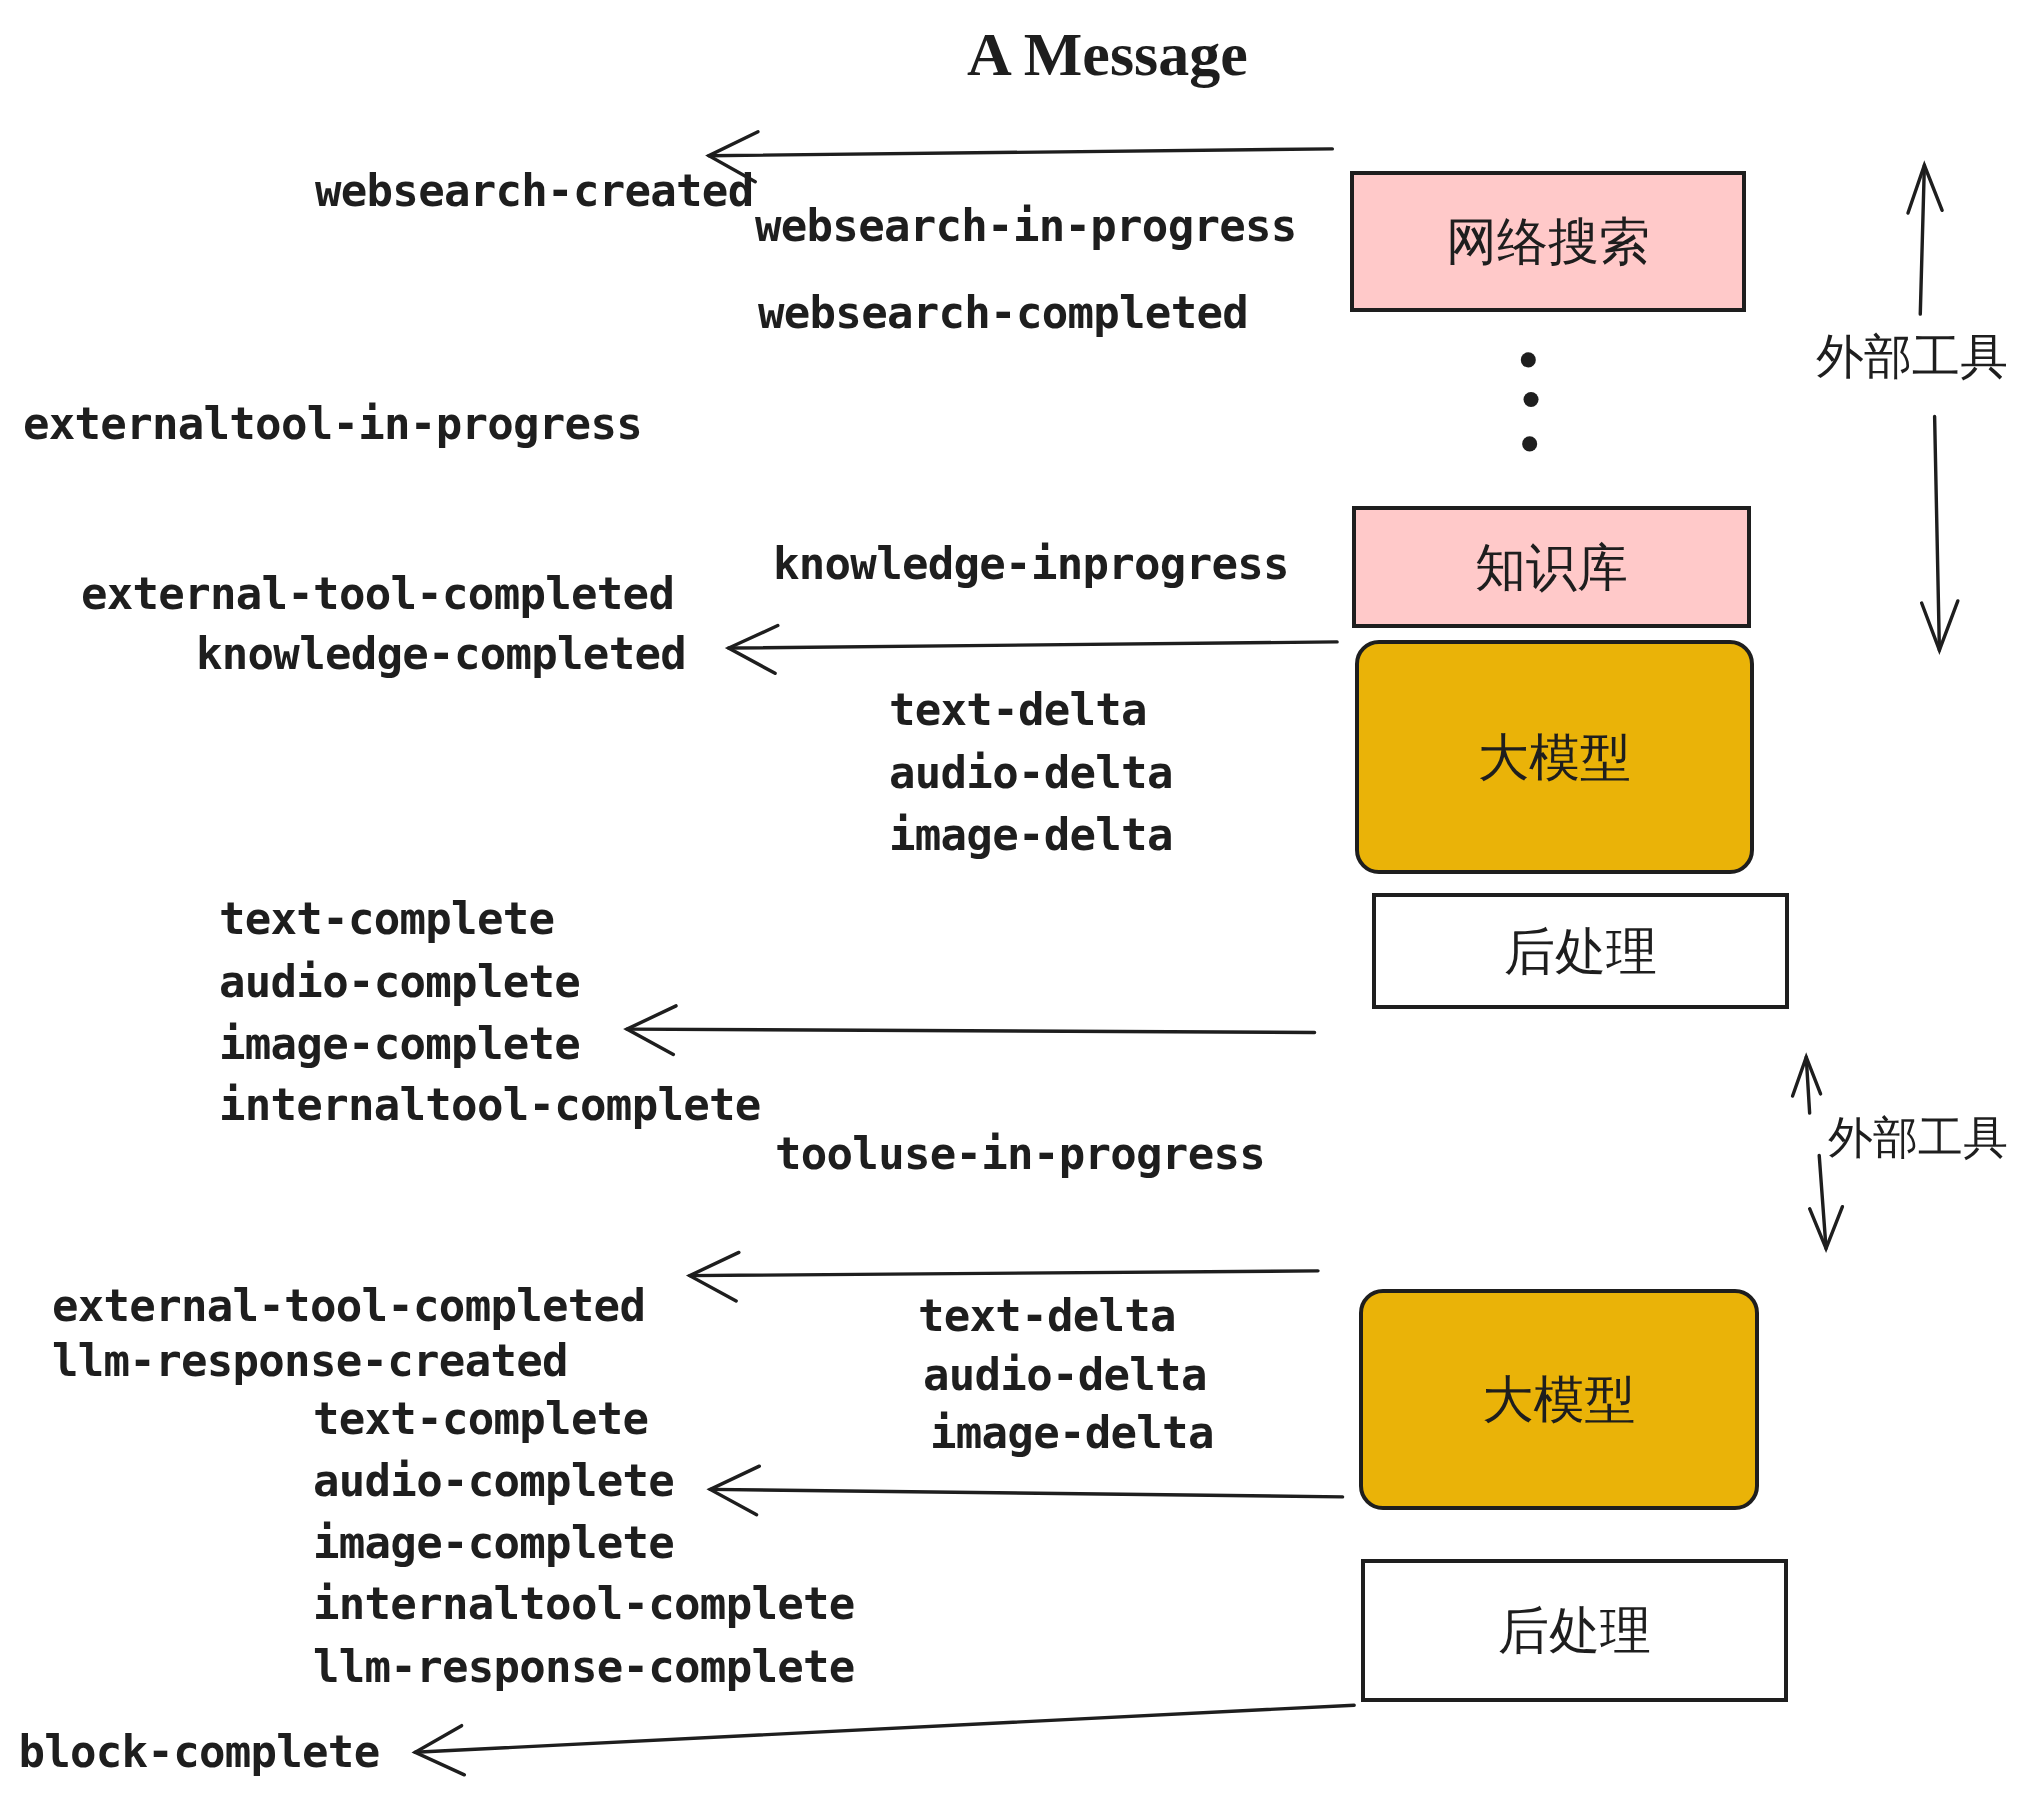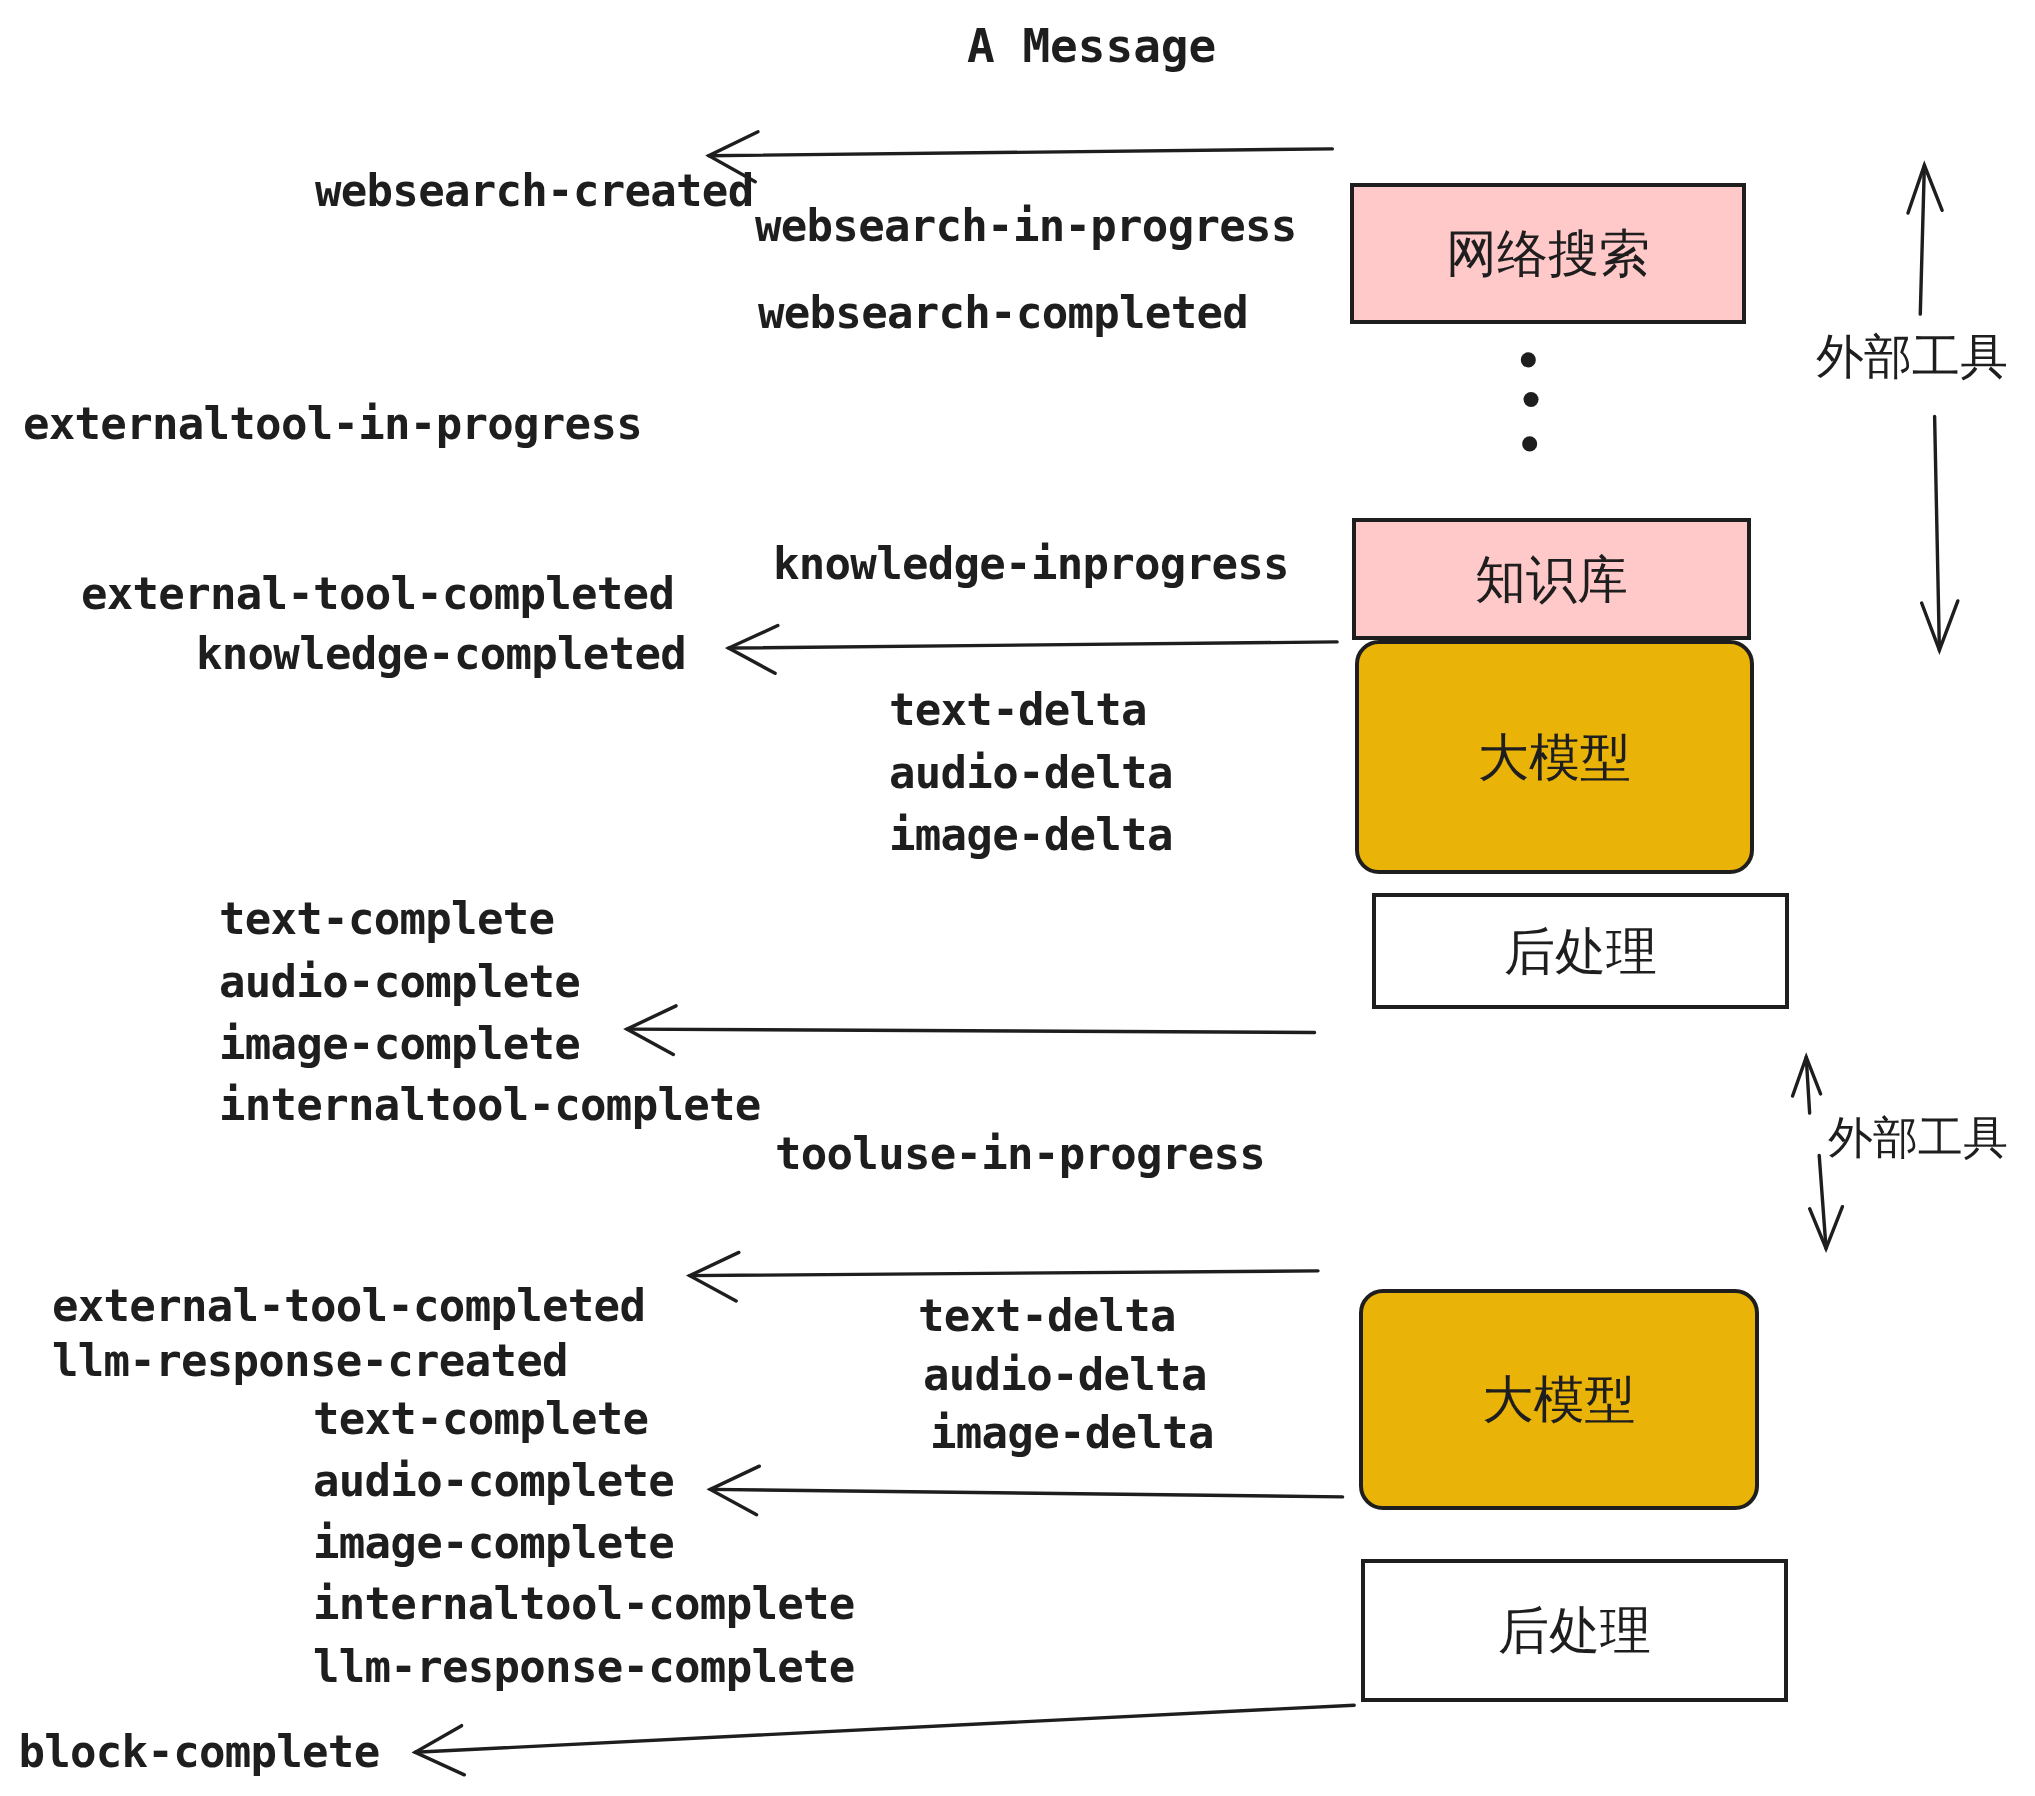--- a/index.html
+++ b/index.html
@@ -6,42 +6,43 @@
   #canvas{
     position:relative;
     width:2035px;height:1796px;
     background:#ffffff;
     font-family:"DejaVu Sans Mono", monospace;
     color:#1e1e1e;
     overflow:hidden;
   }
   .title{
     position:absolute;
-    font-size:46px;font-weight:700;line-height:1;
+    font-size:62px;font-weight:700;line-height:1;
     white-space:nowrap;
+    font-family:Liberation Serif, serif;
   }
   .ev{
     position:absolute;
     font-size:44px;font-weight:600;line-height:1;
     white-space:nowrap;letter-spacing:-0.7px;
   }
   .box{
     position:absolute;
     border:4.8px solid #1e1e1e;
     box-sizing:border-box;
     display:flex;align-items:center;justify-content:center;
   }
   .box .cjk{
     font-family:"DejaVu Sans", sans-serif;
     font-size:51px;font-weight:500;line-height:1;white-space:nowrap;
   }
   .box .mono{
     font-size:45px;font-weight:700;line-height:1;white-space:nowrap;
   }
-  .pink{background:#ffc9c9;margin-top:12px;}
+  .pink{background:#ffc9c9;}
   .green{background:#eab308;border-radius:24px;}
   .yellow{background:#ffec99;}
   .white{background:#ffffff;}
   .side-label{
     position:absolute;
     font-family:"DejaVu Sans", sans-serif;
     font-weight:500;line-height:1;white-space:nowrap;
   }
   svg#overlay{position:absolute;left:0;top:0;}
   svg#overlay line, svg#overlay polyline{

